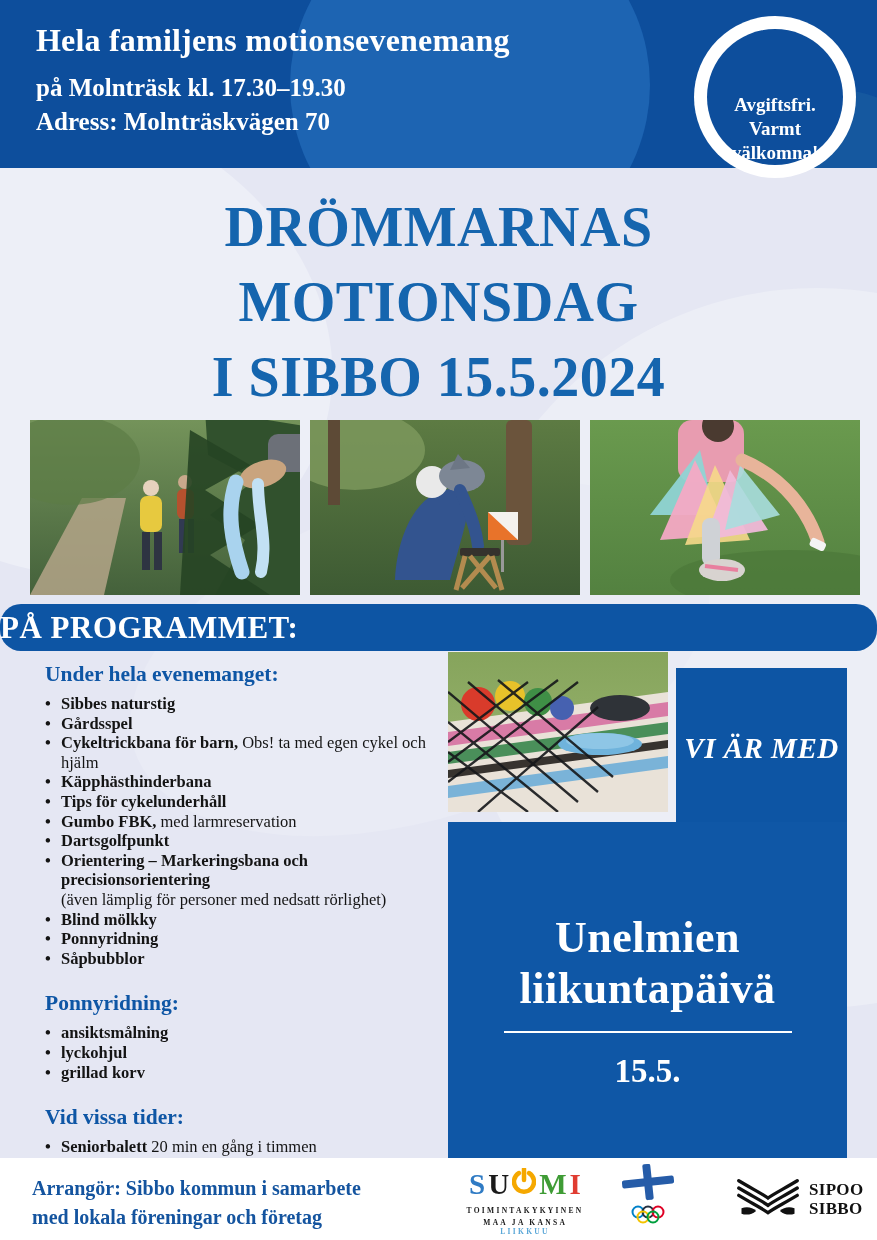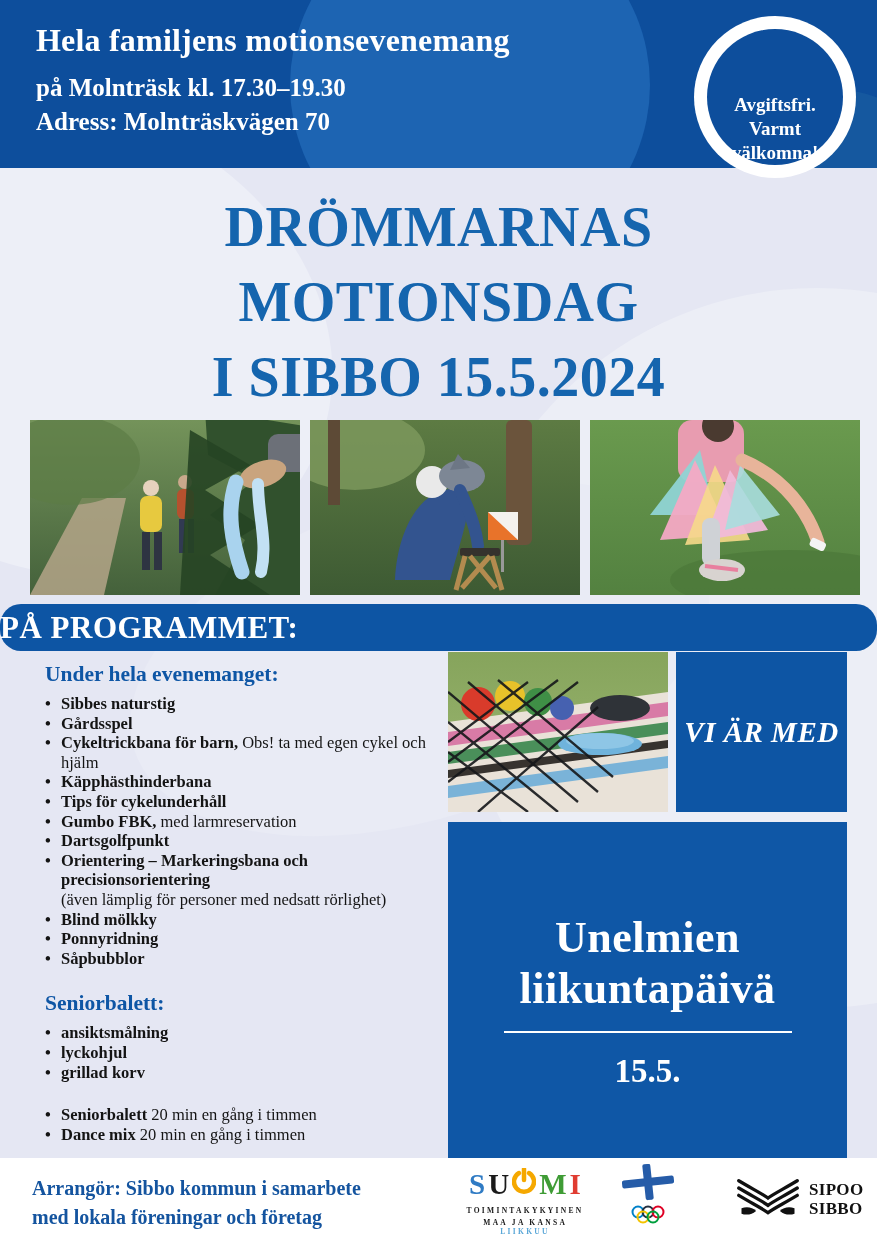--- a/index.html
+++ b/index.html
@@ -40,21 +40,21 @@
   .program-col{position:absolute;top:494px;left:45px;width:408px;z-index:2;}
   .section-heading{color:#0e56a5;font-size:21.5px;font-weight:800;margin:0 0 7px 0;}
   .program-list{list-style:none;margin:0 0 23px 0;padding:0;font-size:16.5px;color:#141414;}
   .program-list li{position:relative;padding-left:16px;line-height:19.6px;}
   .program-list li::before{content:"•";position:absolute;left:0;top:0;font-weight:900;color:#141414;}
   .b{font-weight:700;}
   .note{font-weight:400;}
   
   .equip-photo{position:absolute;left:448px;top:484px;width:220px;height:160px;overflow:hidden;z-index:2;}
   .equip-photo svg{display:block;width:100%;height:100%;}
-  .vi-box{position:absolute;left:676px;top:484px;width:171px;height:160px;background:#0d55a4;color:#fff;
+  .vi-box{position:absolute;left:676px;top:500px;width:171px;height:160px;background:#0d55a4;color:#fff;
     display:flex;align-items:center;justify-content:center;font-style:italic;font-weight:800;
     font-size:29px;letter-spacing:.5px;z-index:2;}
   .big-box{position:absolute;left:448px;top:654px;width:399px;height:336px;background:#0f57a6;color:#fff;
     text-align:center;z-index:2;}
   .unelmien{font-size:44px;font-weight:600;line-height:51px;padding-top:90px;letter-spacing:.5px;}
   .divider{width:288px;height:0;border:none;border-top:2px solid #fff;margin:17px auto 0 auto;}
   .big-date{font-size:33px;font-weight:600;margin-top:20px;}
   
   .footer{position:absolute;top:1158px;left:0;width:877px;height:82px;background:#fff;padding-left:17px;}
   .arranger{position:absolute;left:32px;top:16px;color:#14549f;font-weight:700;font-size:20px;line-height:29px;}
@@ -191,27 +191,28 @@
         <li><span class="b">Tips för cykelunderhåll</span></li>
         <li><span class="b">Gumbo FBK,</span><span> med larmreservation</span></li>
         <li><span class="b">Dartsgolfpunkt</span></li>
         <li><span class="b">Orientering – Markeringsbana och precisionsorientering</span>
           <div class="note">(även lämplig för personer med nedsatt rörlighet)</div></li>
         <li><span class="b">Blind mölkky</span></li>
         <li><span class="b">Ponnyridning</span></li>
         <li><span class="b">Såpbubblor</span></li>
       </ul>
 
-      <h3 class="section-heading">Seniorbalett:</h3>
+      <h3 class="section-heading">Ponnyridning:</h3>
       <ul class="program-list">
         <li><span class="b">ansiktsmålning</span></li>
         <li><span class="b">lyckohjul</span></li>
         <li><span class="b">grillad korv</span></li>
       </ul>
 
+      <h3 class="section-heading">Vid vissa tider:</h3>
       <ul class="program-list">
         <li><span class="b">Seniorbalett</span><span> 20 min en gång i timmen</span></li>
         <li><span class="b">Dance mix</span><span> 20 min en gång i timmen</span></li>
 
       </ul>
     </div>
 
     <div class="equip-photo">
       <svg viewBox="0 0 220 160" preserveAspectRatio="none" aria-hidden="true">
         <defs>

